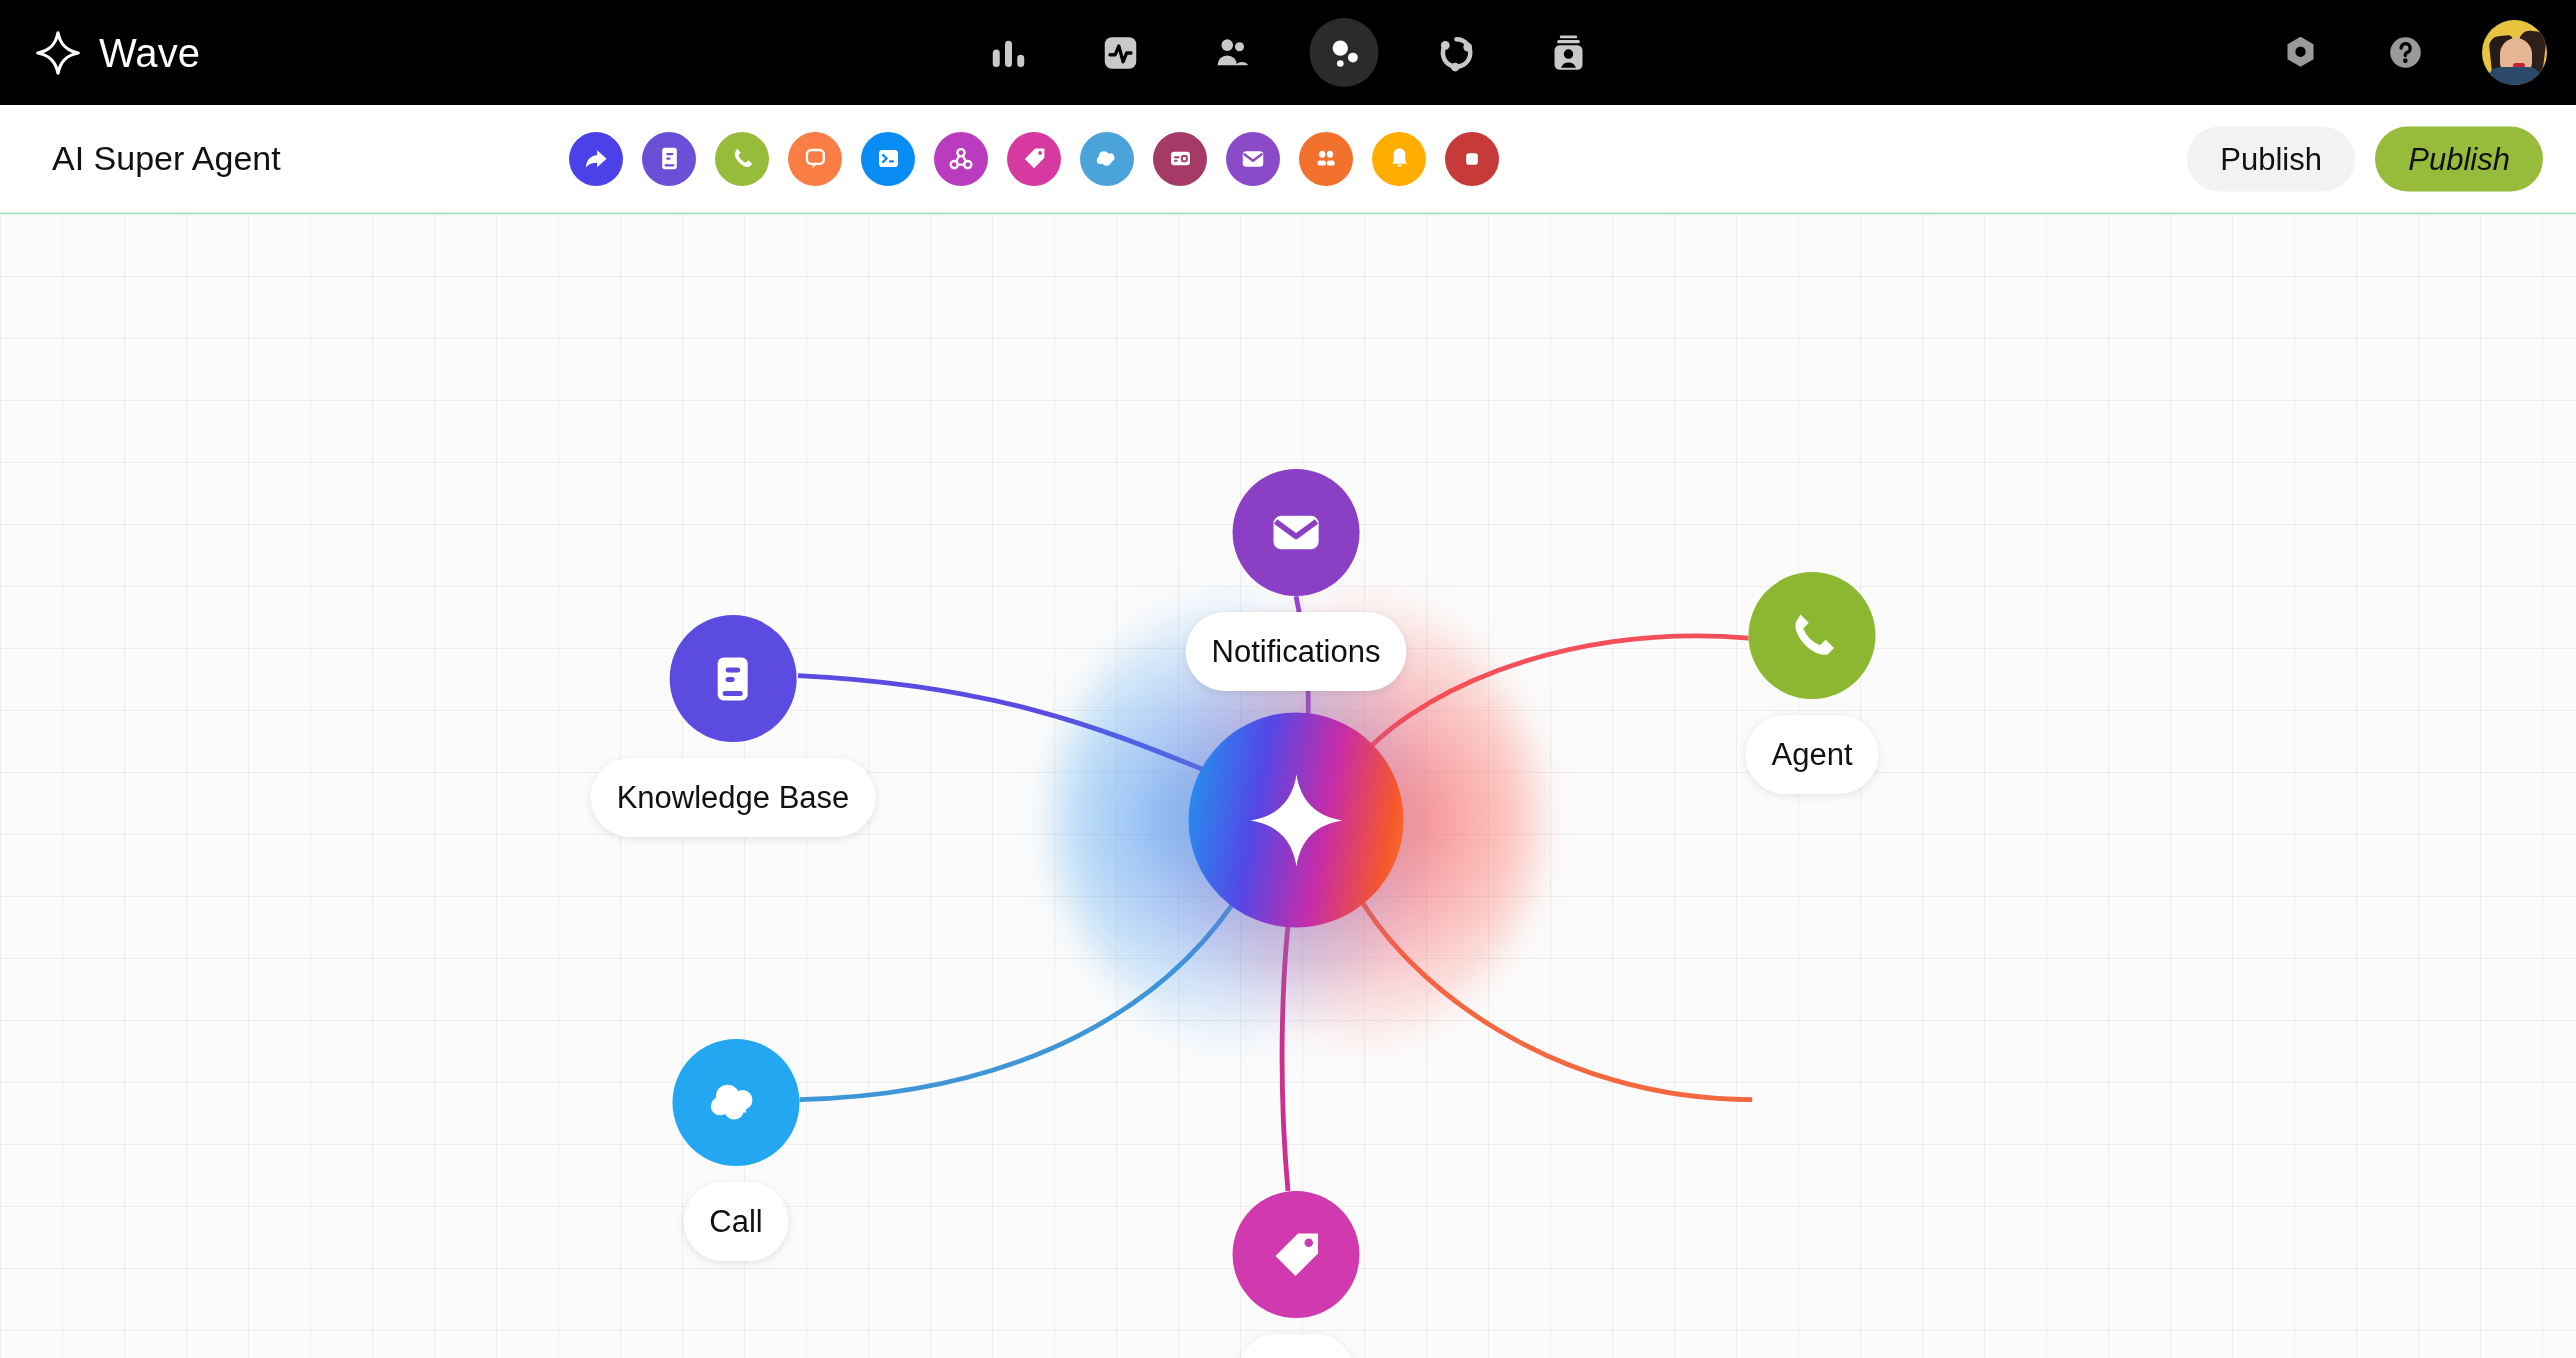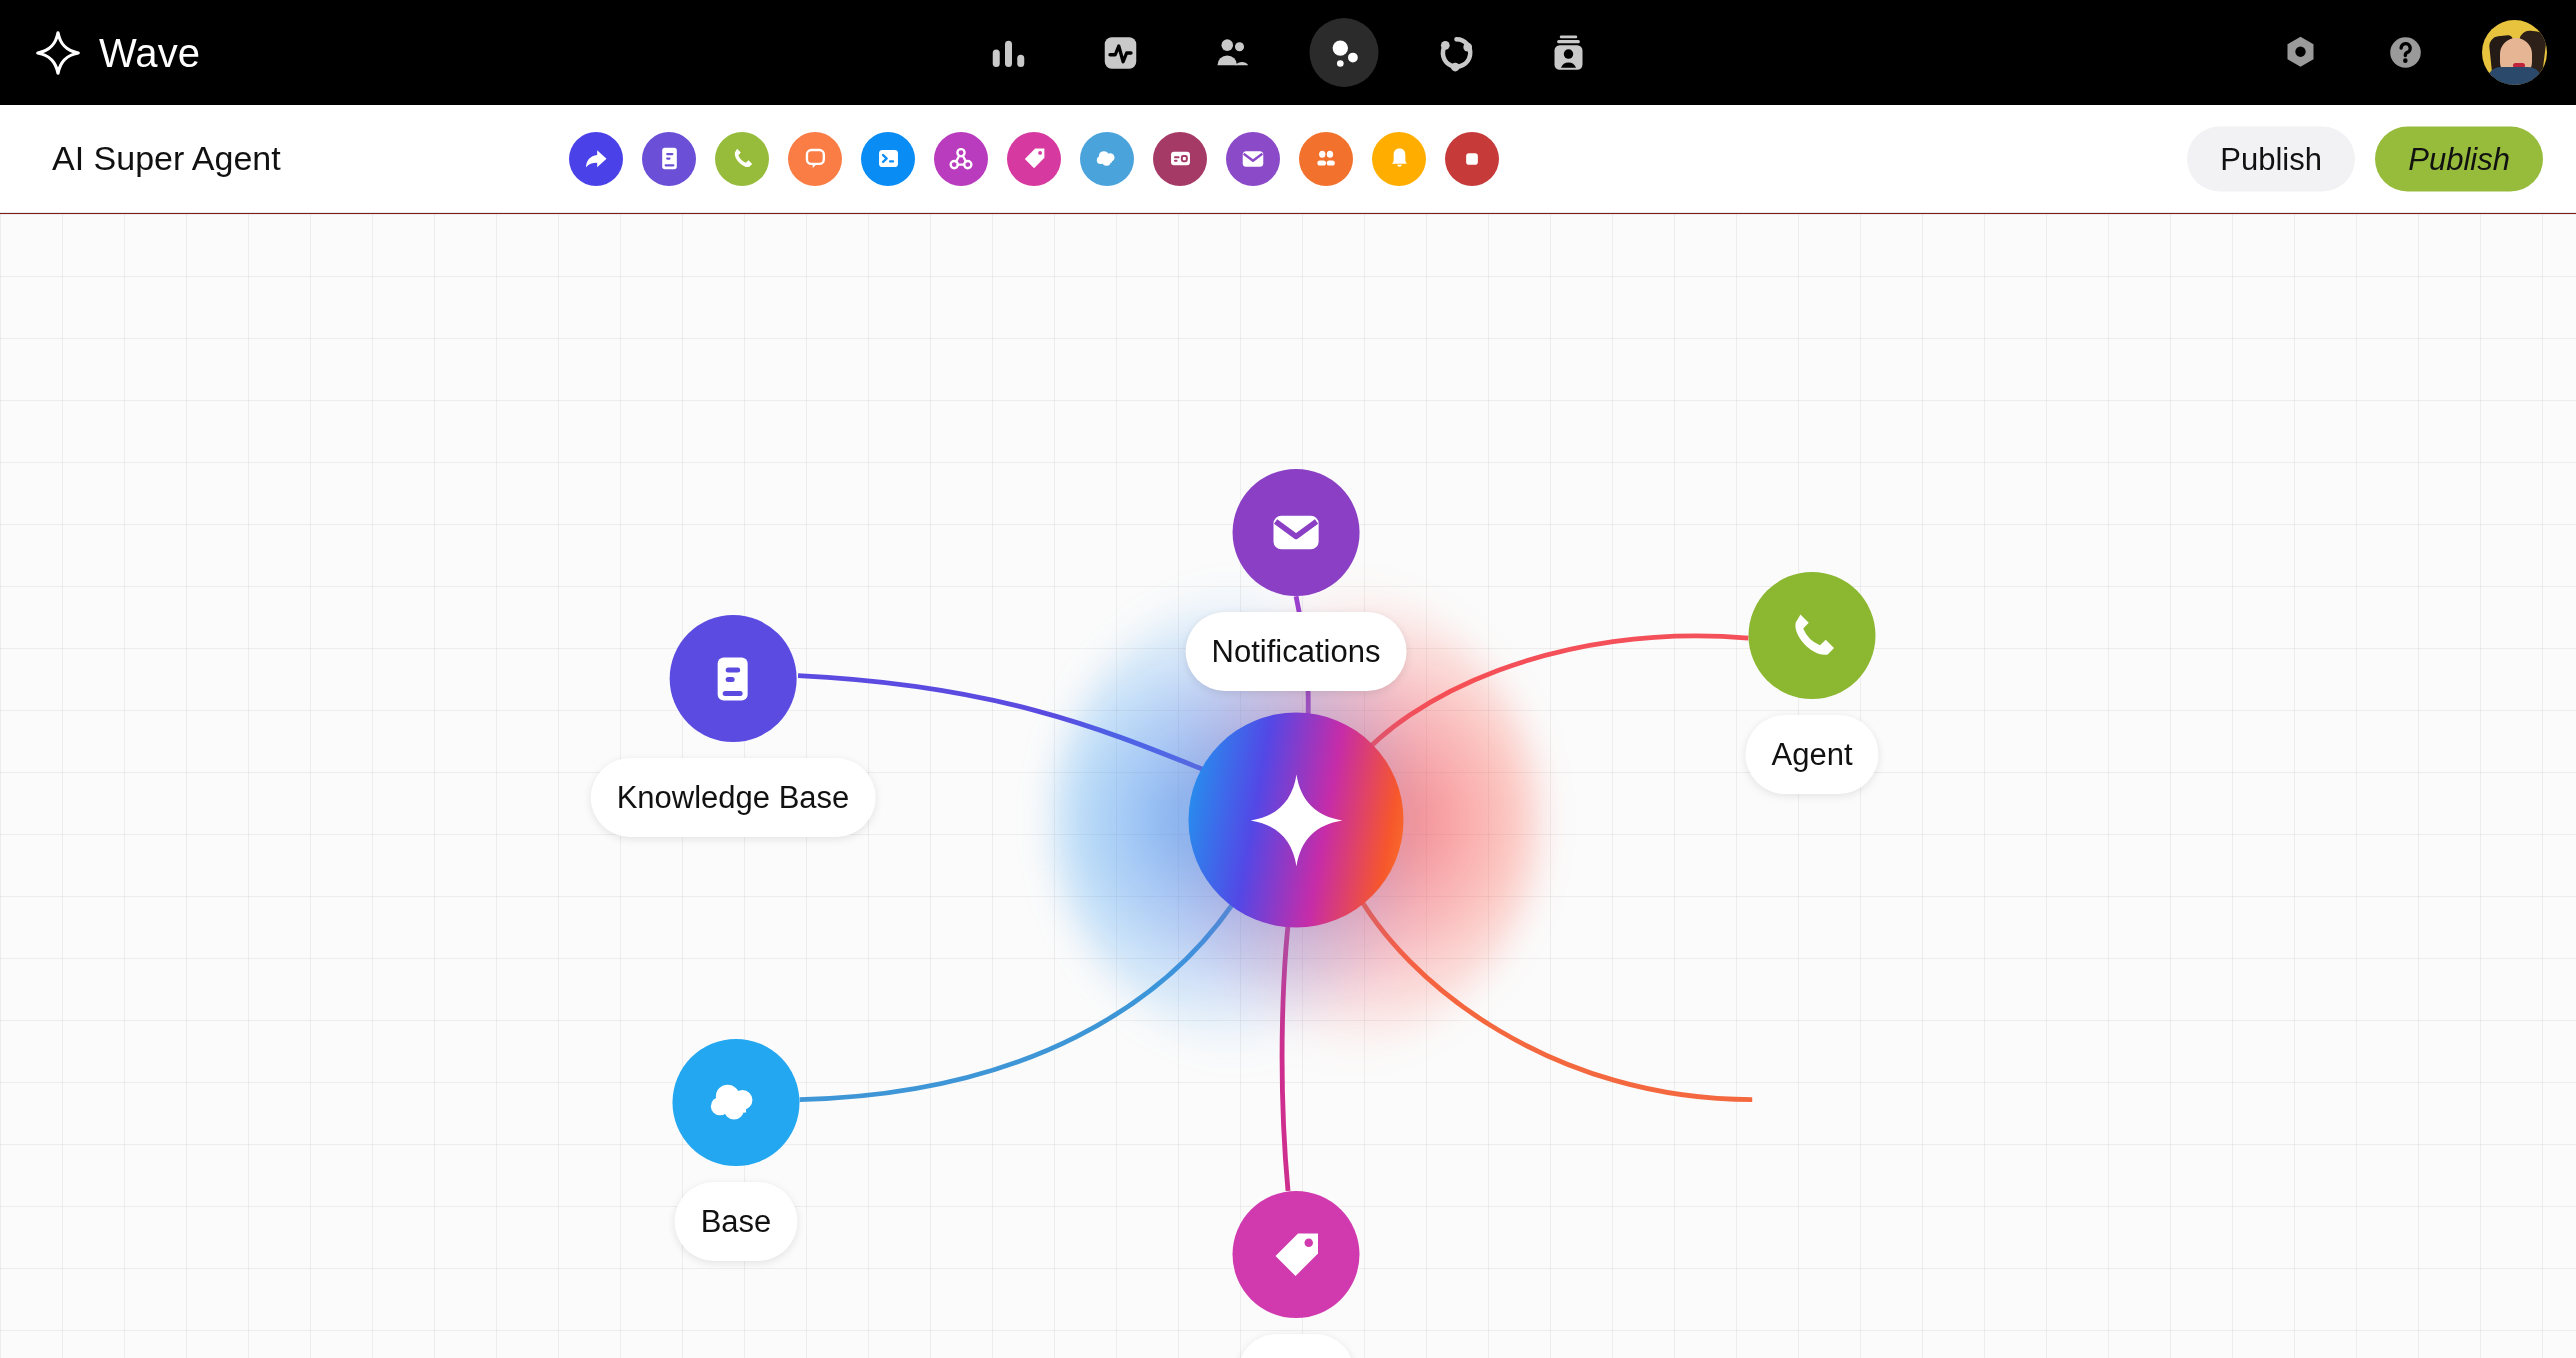--- a/index.html
+++ b/index.html
@@ -5,21 +5,21 @@
   html, body {
     margin: 0; padding: 0;
     background: #ffffff;
     font-family: "Liberation Sans", sans-serif;
   }
   #app {
     position: relative;
     width: 2576px;
     height: 1359px;
     overflow: hidden;
-    background: #7f1d1d;
+    background: #86efac;
   }
 
   
   .topbar {
     position: absolute; left: 0; top: 0;
     width: 2576px; height: 105px;
     background: #000000;
     display: flex; align-items: center;
   }
   .brand {
@@ -434,21 +434,21 @@
     <div class="node" style="left:736px; top:825px;">
       <div class="node-circle" style="background:#22A7F0">
         <svg width="67" height="67" viewBox="0 0 24 24">
           <circle cx="9" cy="9.8" r="4.2" fill="#fff"></circle>
           <circle cx="14.3" cy="11.1" r="3.6" fill="#fff"></circle>
           <circle cx="6.3" cy="13.3" r="3.3" fill="#fff"></circle>
           <circle cx="11.3" cy="14.6" r="3.5" fill="#fff"></circle>
           <rect x="6" y="10.8" width="9.6" height="4.8" fill="#fff"></rect>
         </svg>
       </div>
-      <div class="node-label">Base</div>
+      <div class="node-label">Call</div>
     </div>
 
 
     <div class="node" style="left:1296px; top:977px;">
       <div class="node-circle" style="background:#D13AAF">
         <svg width="60" height="60" viewBox="0 0 24 24">
           <path d="M12.6 3.4 L20.6 3.4 L20.6 11.4 L11.6 20.4 L3.6 12.4 Z" fill="#fff"></path>
           <circle cx="16.9" cy="7.1" r="1.7" fill="#D13AAF"></circle>
         </svg>
       </div>

